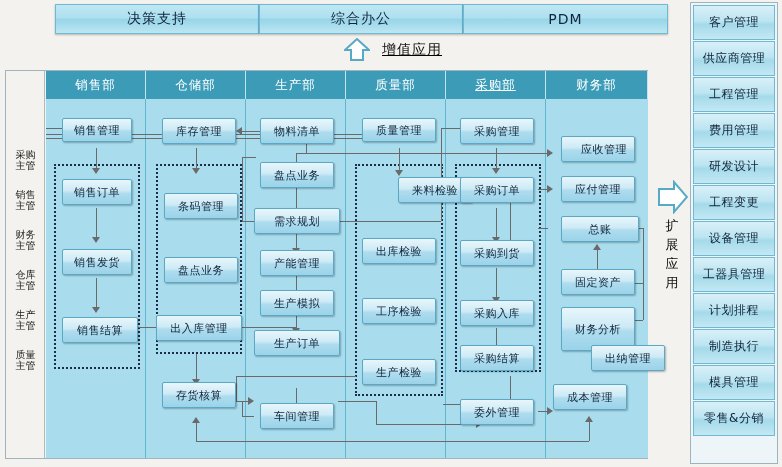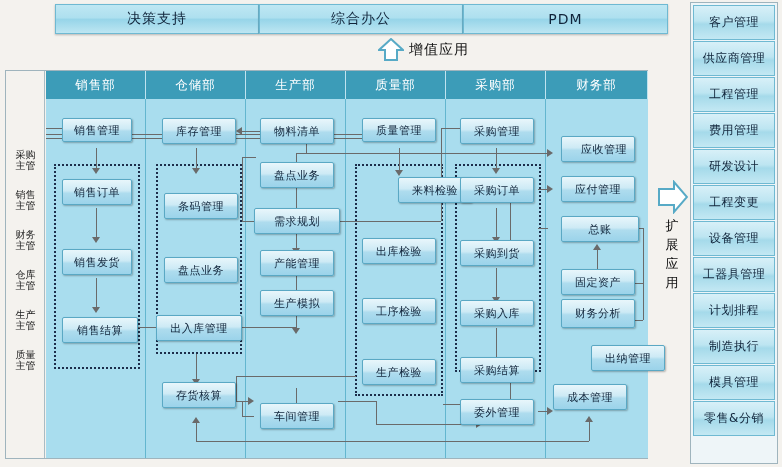--- a/index.html
+++ b/index.html
@@ -34,21 +34,21 @@
     position:absolute;top:4px;height:30px;
     box-sizing:border-box;
     border:1px solid #6fb9d2;
     background:linear-gradient(to bottom,#bfe7f3 0%,#aee0ef 45%,#97d5e9 52%,#bde6f2 100%);
     display:flex;align-items:center;justify-content:center;
     font-size:14px;color:#10243a;letter-spacing:1px;
     box-shadow:0 1px 2px rgba(0,0,0,.25);
   }
 
   
-  .valuerow{position:absolute;left:378px;top:38px;display:flex;align-items:center;gap:5px;}
+  .valuerow{position:absolute;left:344px;top:38px;display:flex;align-items:center;gap:12px;text-decoration:underline;}
   .uparrow{width:26px;height:24px;position:relative;}
   .valuetext{font-size:14px;color:#111;letter-spacing:1px;}
 
   
   #gridframe{
     position:absolute;left:5px;top:70px;width:643px;height:389px;
     box-sizing:border-box;
     border:1px solid #9fb4bd;
     background:#f4f2ee;
   }
@@ -166,21 +166,21 @@
         <div>主管</div>
       </div>
     </div>
 
     <div id="gridbody">
 
       <div class="colhead" style="left:0px;width:100px;">销售部</div>
       <div class="colhead" style="left:100px;width:100px;">仓储部</div>
       <div class="colhead" style="left:200px;width:100px;">生产部</div>
       <div class="colhead" style="left:300px;width:100px;">质量部</div>
-      <div class="colhead" style="left:400px;width:100px;">采购部</div>
+      <div class="colhead" style="left:400px;width:100px;text-decoration:underline;">采购部</div>
       <div class="colhead" style="left:500px;width:102px;">财务部</div>
 
       <div class="colbody" style="left:0px;width:100px;"></div>
       <div class="colbody" style="left:100px;width:100px;"></div>
       <div class="colbody" style="left:200px;width:100px;"></div>
       <div class="colbody" style="left:300px;width:100px;"></div>
       <div class="colbody" style="left:400px;width:100px;"></div>
       <div class="colbody last" style="left:500px;width:102px;"></div>
 
       <div class="dashgroup" style="left:8px;top:93px;width:86px;height:205px;"></div>
@@ -304,40 +304,41 @@
       <div class="node" style="left:118px;top:122px;width:74px;height:26px;">条码管理</div>
       <div class="node" style="left:118px;top:186px;width:74px;height:26px;">盘点业务</div>
       <div class="node" style="left:110px;top:244px;width:86px;height:26px;">出入库管理</div>
       <div class="node" style="left:116px;top:311px;width:74px;height:26px;">存货核算</div>
 
       <div class="node" style="left:214px;top:47px;width:74px;height:26px;">物料清单</div>
       <div class="node" style="left:214px;top:91px;width:74px;height:26px;">盘点业务</div>
       <div class="node" style="left:208px;top:137px;width:86px;height:26px;">需求规划</div>
       <div class="node" style="left:214px;top:179px;width:74px;height:26px;">产能管理</div>
       <div class="node" style="left:214px;top:219px;width:74px;height:26px;">生产模拟</div>
+      <div class="node" style="left:208px;top:259px;width:86px;height:26px;">生产订单</div>
       <div class="node" style="left:214px;top:332px;width:74px;height:26px;">车间管理</div>
 
       <div class="node" style="left:316px;top:47px;width:74px;height:24px;">质量管理</div>
       <div class="node" style="left:316px;top:106px;width:74px;height:26px;margin-left:36px;">来料检验</div>
       <div class="node" style="left:316px;top:167px;width:74px;height:26px;">出库检验</div>
       <div class="node" style="left:316px;top:227px;width:74px;height:26px;">工序检验</div>
       <div class="node" style="left:316px;top:288px;width:74px;height:26px;">生产检验</div>
 
       <div class="node" style="left:414px;top:47px;width:74px;height:26px;">采购管理</div>
       <div class="node" style="left:414px;top:106px;width:74px;height:26px;">采购订单</div>
       <div class="node" style="left:414px;top:169px;width:74px;height:26px;">采购到货</div>
       <div class="node" style="left:414px;top:229px;width:74px;height:26px;">采购入库</div>
-      <div class="node" style="left:414px;top:286px;width:74px;height:26px;">采购结算</div>
+      <div class="node" style="left:414px;top:274px;width:74px;height:26px;">采购结算</div>
       <div class="node" style="left:414px;top:328px;width:74px;height:26px;">委外管理</div>
 
       <div class="node" style="left:515px;top:65px;width:74px;height:26px;padding-left:12px;">应收管理</div>
       <div class="node" style="left:515px;top:105px;width:74px;height:26px;">应付管理</div>
       <div class="node" style="left:515px;top:145px;width:78px;height:26px;">总账</div>
       <div class="node" style="left:515px;top:198px;width:74px;height:26px;">固定资产</div>
-      <div class="node" style="left:515px;top:228px;width:74px;height:29px;">财务分析</div>
+      <div class="node" style="left:515px;top:236px;width:74px;height:44px;">财务分析</div>
       <div class="node" style="left:515px;top:274px;width:74px;height:26px;margin-left:30px;">出纳管理</div>
       <div class="node" style="left:507px;top:313px;width:74px;height:26px;">成本管理</div>
 
     </div>
   </div>
 
   <div id="extarrowwrap">
     <svg width="30" height="34" viewBox="0 0 30 34">
       <polygon points="1,9 16,9 16,2 29,17 16,32 16,25 1,25" fill="#ffffff" stroke="#57aac6" stroke-width="2"></polygon>
     </svg>

